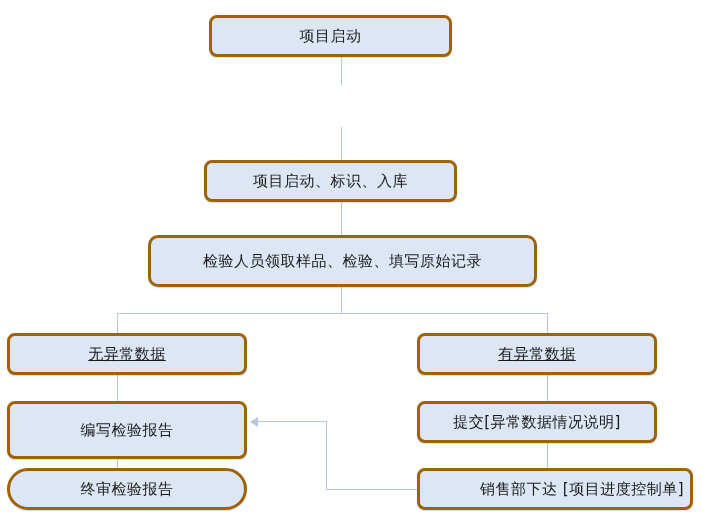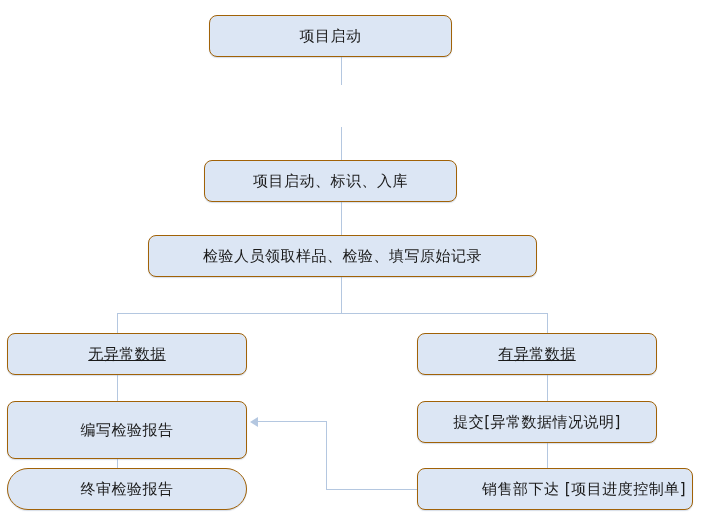--- a/index.html
+++ b/index.html
@@ -14,21 +14,21 @@
     position: relative;
     width: 703px;
     height: 517px;
     background: #ffffff;
     overflow: hidden;
   }
   .node {
     position: absolute;
     box-sizing: border-box;
     background: #dce6f4;
-    border: 1px solid #a16207;
+    border: 3px solid #a16207;
     border-radius: 8px;
     display: flex;
     align-items: center;
     justify-content: center;
     color: #1a1a1a;
     font-size: 15px;
     line-height: 1.2;
     letter-spacing: 0.5px;
     white-space: nowrap;
     box-shadow: 0 1px 1px rgba(140,160,190,0.35);
@@ -92,21 +92,21 @@
 
   <div class="node" style="left:209px; top:15px; width:243px; height:42px;">
     <span class="node-label">项目启动</span>
   </div>
 
 
   <div class="node" style="left:204px; top:160px; width:253px; height:42px;">
     <span class="node-label">项目启动、标识、入库</span>
   </div>
 
-  <div class="node" style="left:148px; top:235px; width:389px; height:42px;">
+  <div class="node" style="left:148px; top:235px; width:389px; height:52px;border-radius:10px;">
     <span class="node-label">检验人员领取样品、检验、填写原始记录</span>
   </div>
 
   <div class="node" style="left:7px; top:333px; width:240px; height:42px;text-decoration:underline;">
     <span class="node-label">无异常数据</span>
   </div>
 
   <div class="node" style="left:417px; top:333px; width:240px; height:42px;text-decoration:underline;">
     <span class="node-label">有异常数据</span>
   </div>

